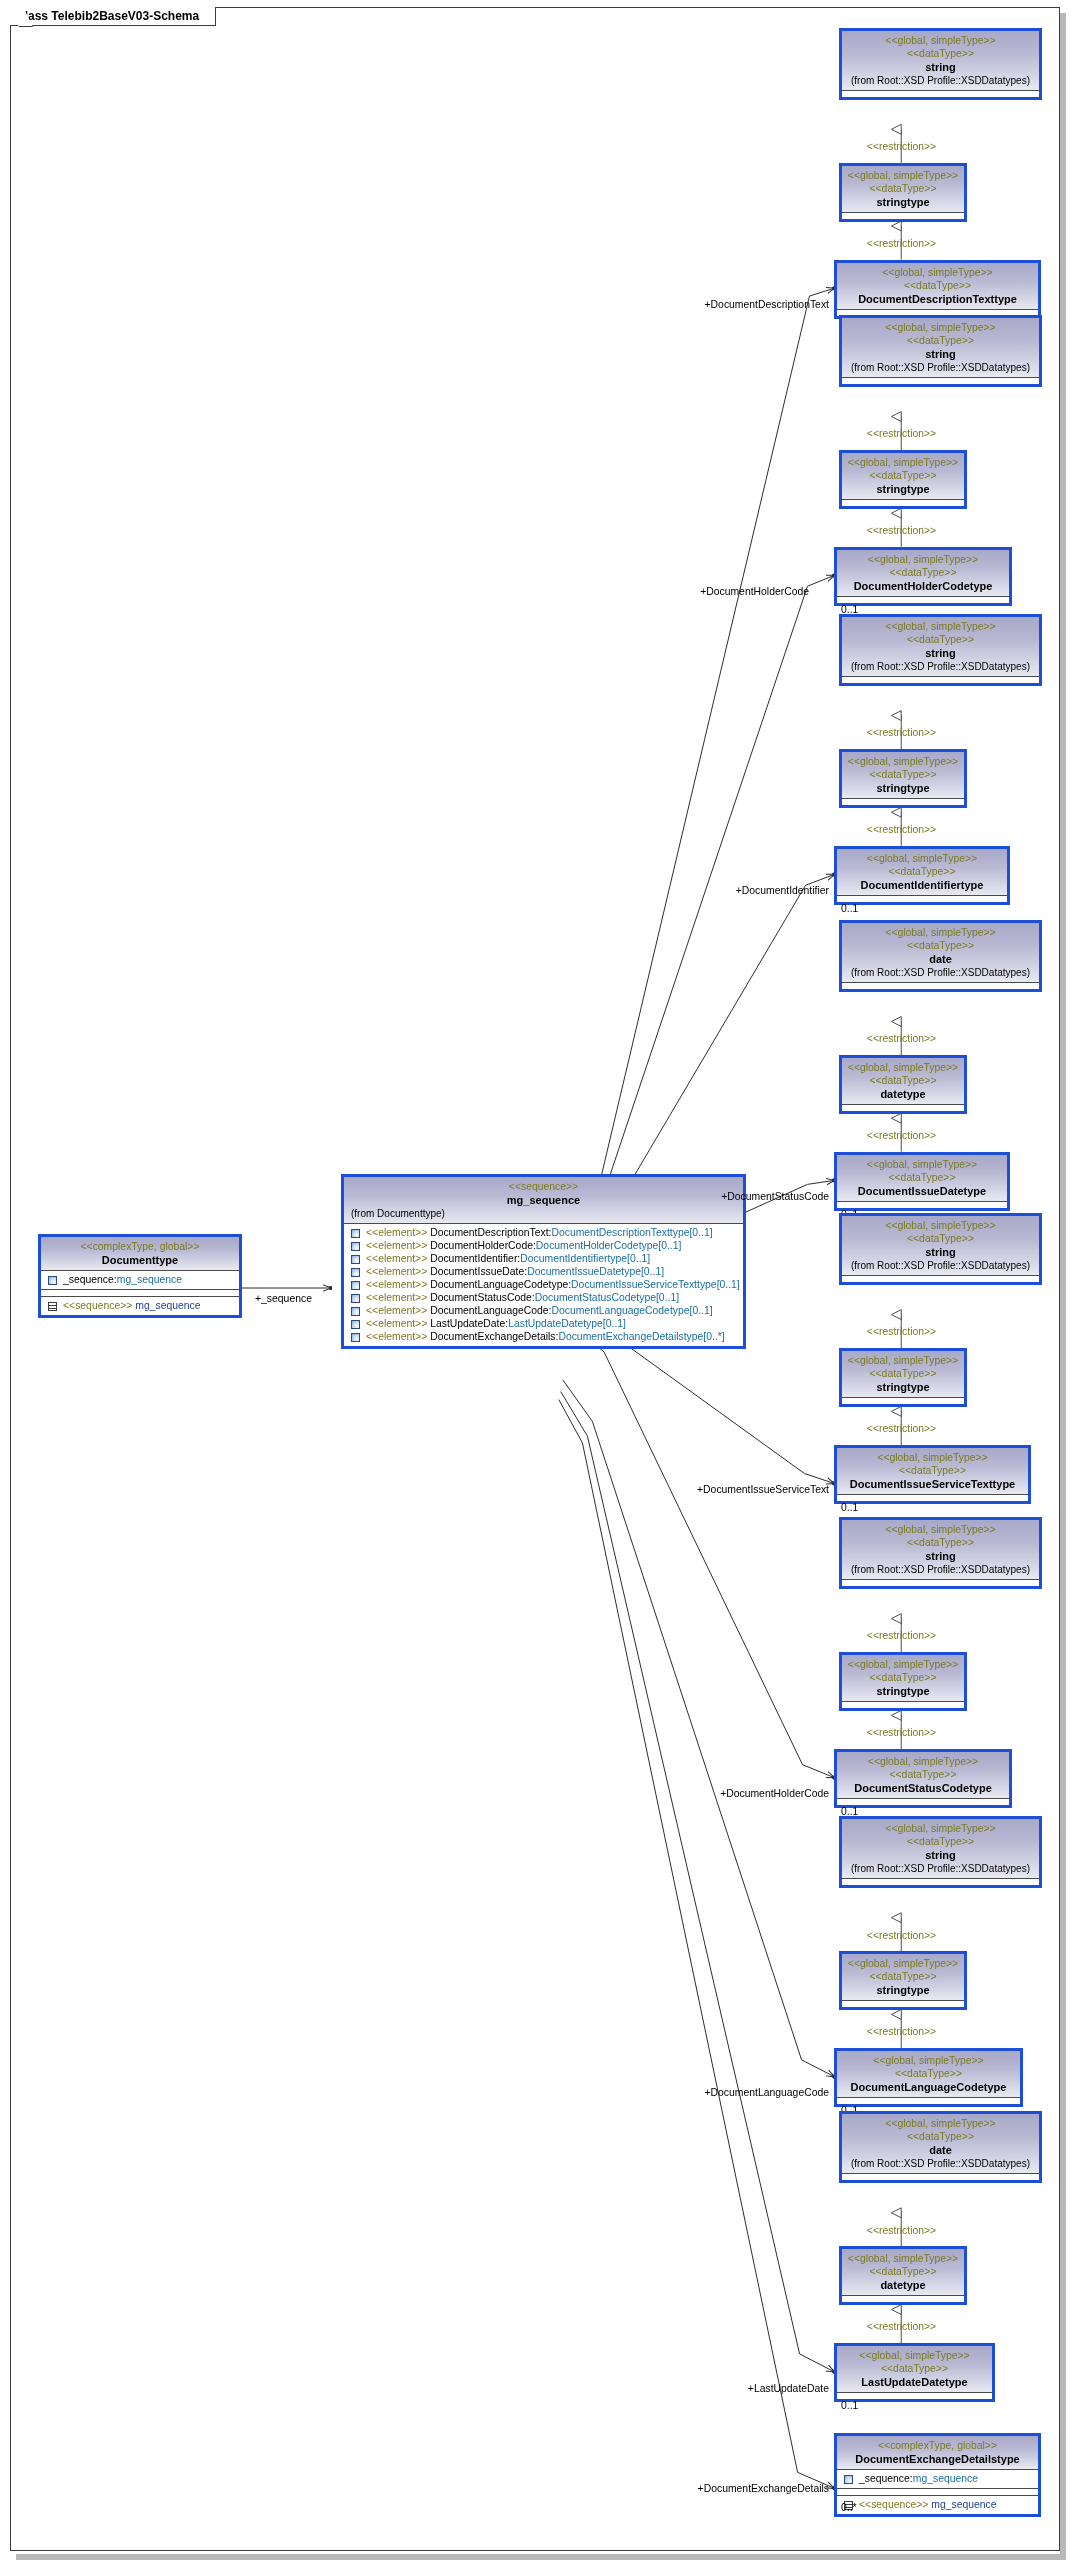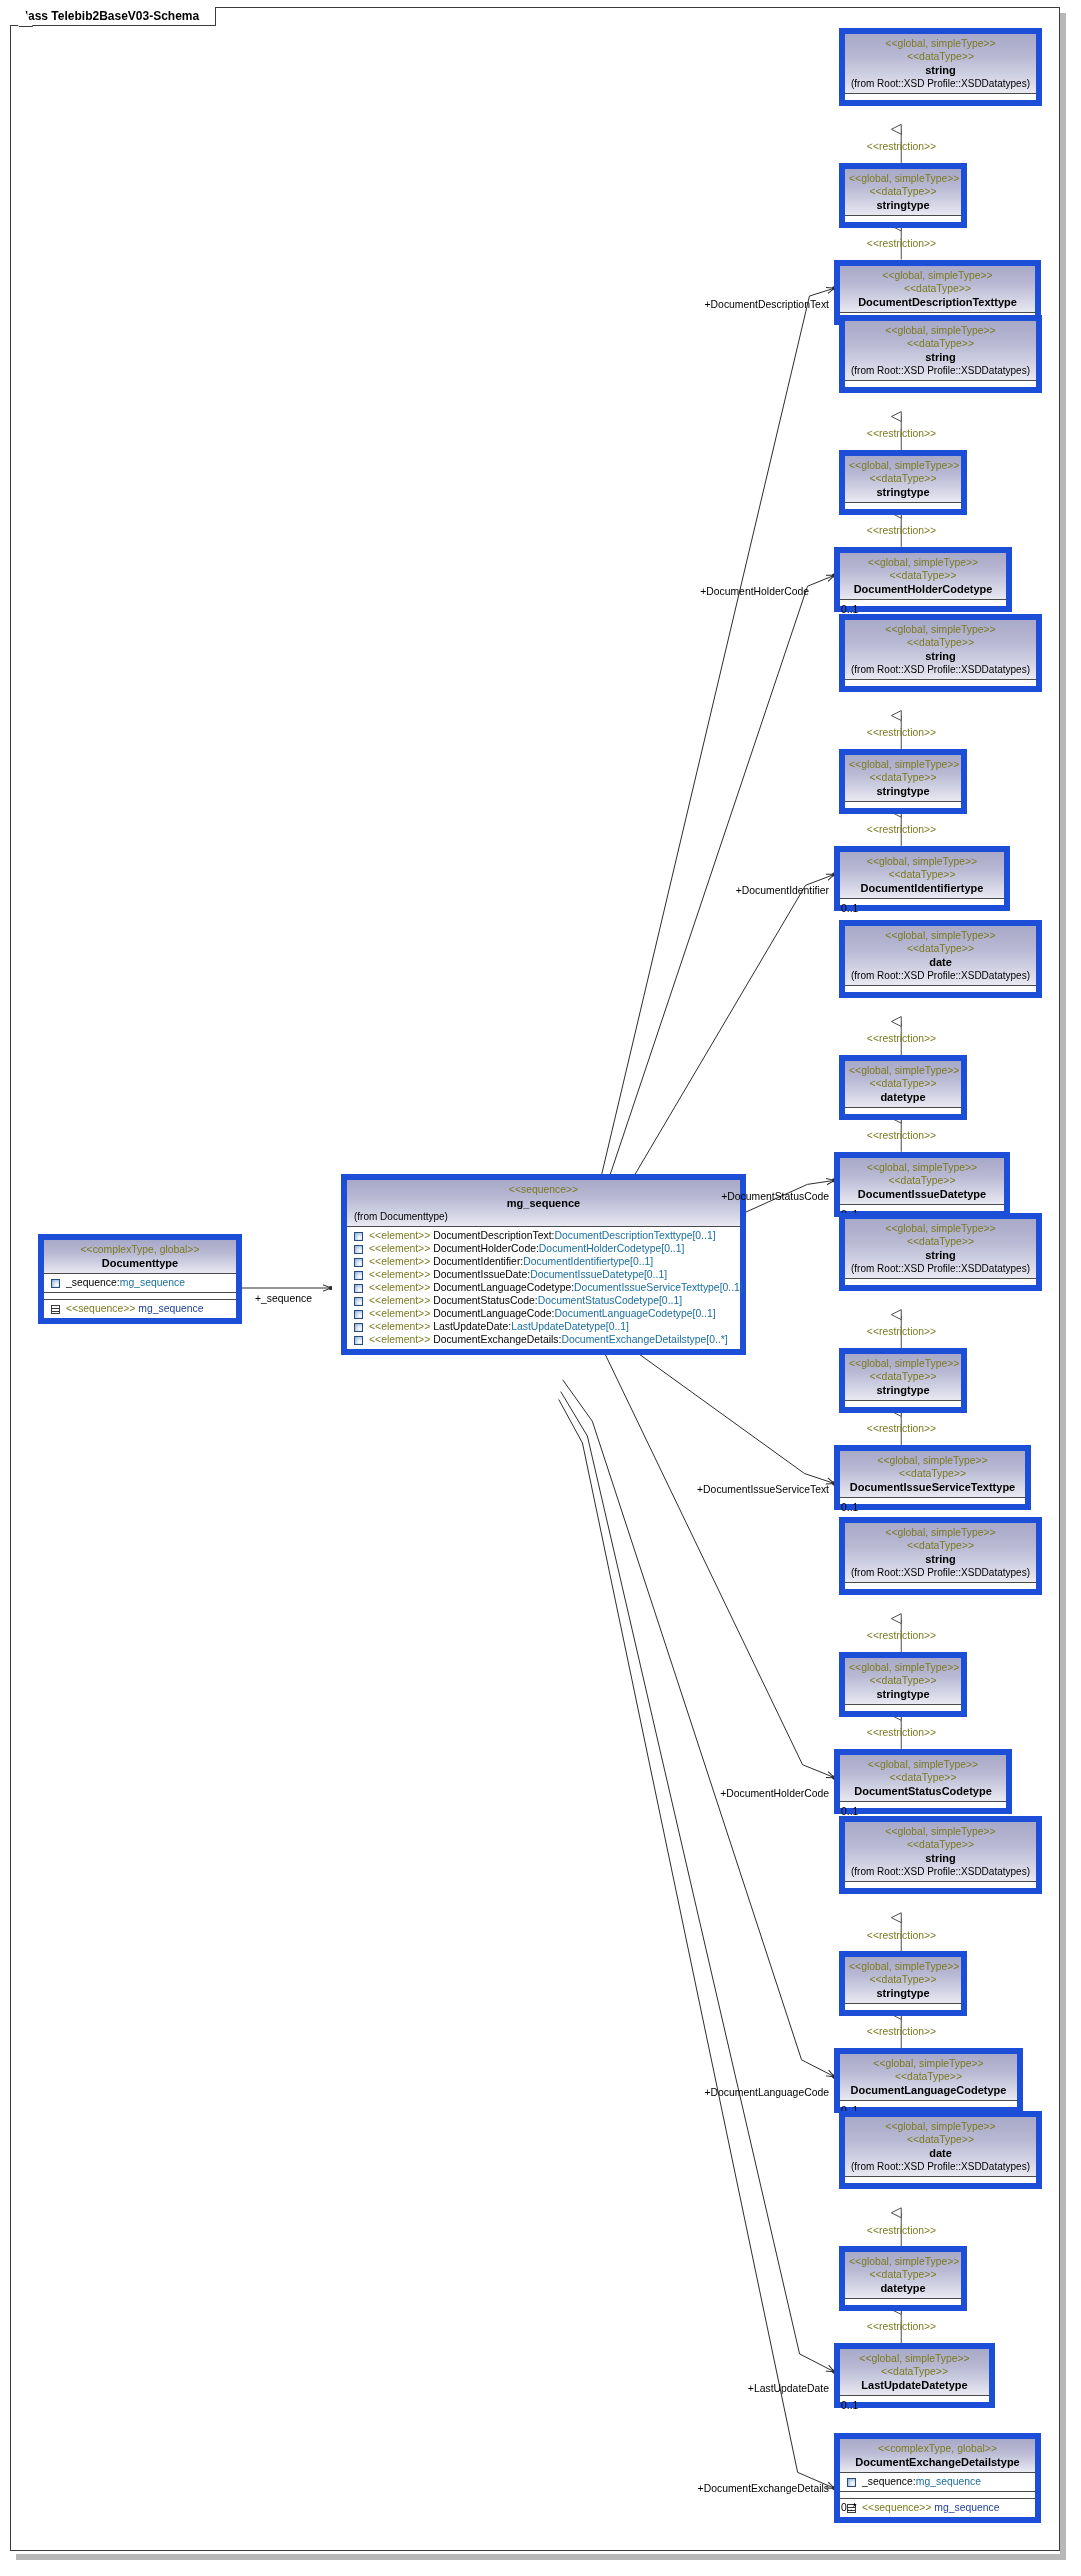--- a/index.html
+++ b/index.html
@@ -73,21 +73,21 @@
     background: #ffffff;
     border-bottom: 1px solid #3b3b3b;
     transform: skewX(26deg);
     transform-origin: bottom left;
     box-sizing: border-box;
   }
 
   
   .uml {
     position: absolute;
-    border: 6px solid #1d4ed8;
+    border: 3px solid #1d4ed8;
     background: #c4b5fd;
     box-sizing: border-box;
     font-size: 11px;
     color: #000000;
   }
   .uml-head {
     background: linear-gradient(to bottom, #a8a8c8 0%, #b9b9d4 40%, #d8d8e8 80%, #e9e9f2 100%);
     padding: 3px 4px 3px 4px;
     text-align: center;
     line-height: 13px;

